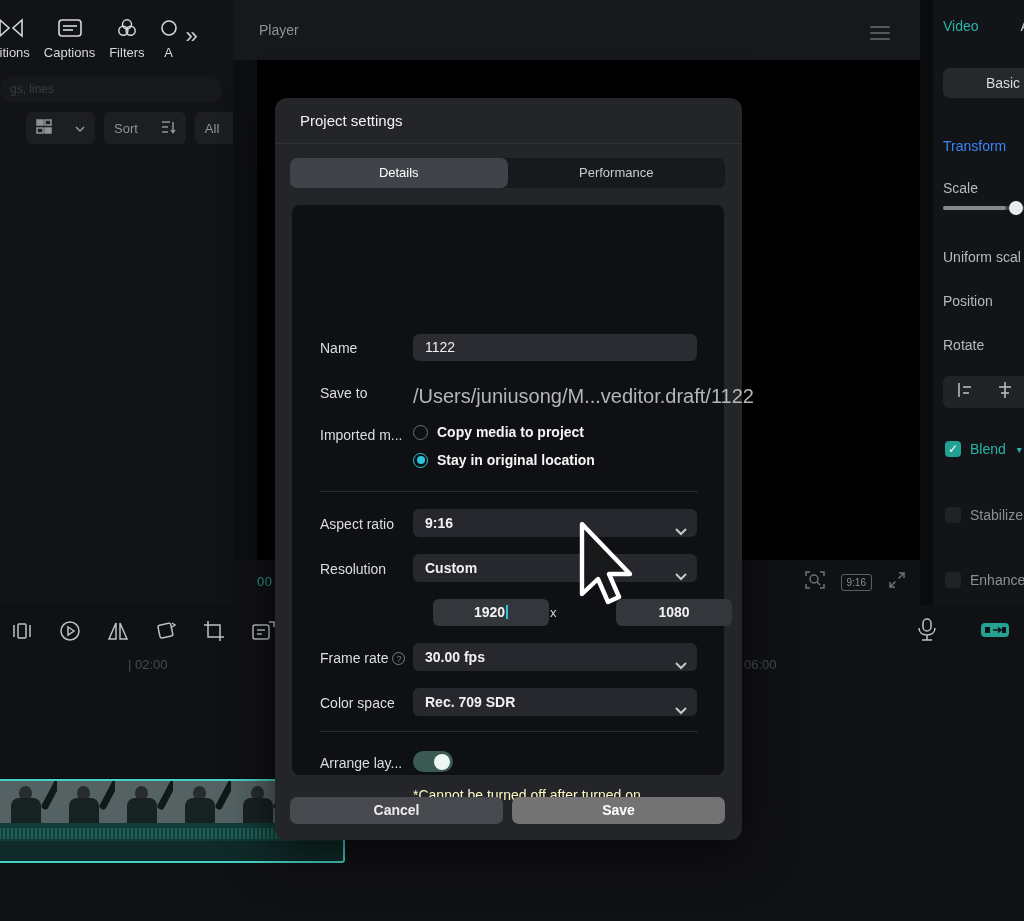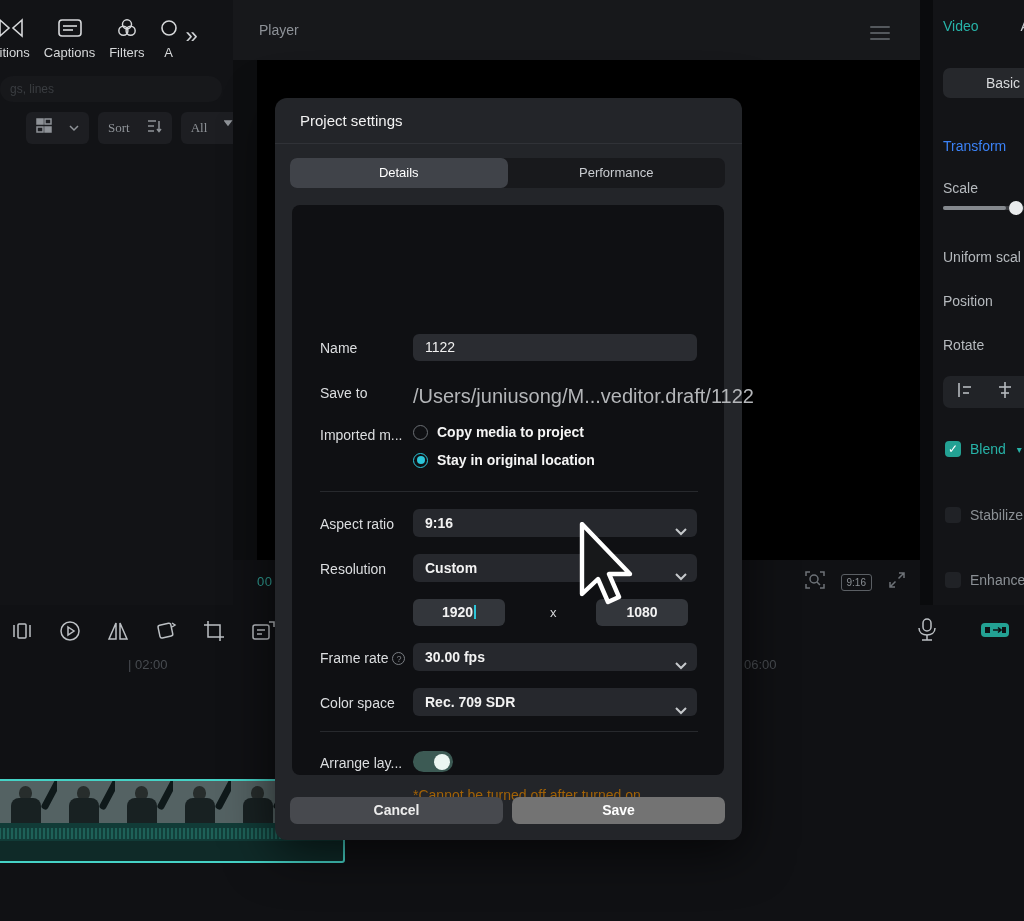--- a/index.html
+++ b/index.html
@@ -9,22 +9,22 @@
 
   
   #left-panel { left:0; top:0; width:233px; height:605px; background:#121316; }
   .lp-tabs { position:absolute; left:0; top:6px; width:233px; height:54px; display:flex; align-items:flex-end; }
   .lp-tab { display:flex; flex-direction:column; align-items:center; gap:4px; color:#d6d8da; font-size:13px; padding:0 7px; }
   .lp-tab svg { stroke:#d6d8da; fill:none; stroke-width:1.6; }
   .dbl-chev { color:#cfd2d5; font-size:22px; line-height:20px; padding-bottom:14px; }
   .lp-search { position:absolute; left:0; top:76px; width:222px; height:26px; background:#17181b;
     border-radius:13px; color:#3a3d41; font-size:12px; line-height:26px; padding-left:10px; }
   .lp-controls { position:absolute; left:26px; top:112px; width:200px; height:32px; display:flex; gap:9px; }
-  .lp-btn { background:#1d1e22; border-radius:6px; height:32px; display:flex; align-items:center; gap:17px;
-    padding:0 10px; color:#8f9398; font-size:13px;font-family:Liberation Serif, serif; }
+  .lp-btn { background:#1d1e22; border-radius:6px; height:32px; display:flex; align-items:center; gap:23px;
+    padding:0 10px; color:#8f9398; font-size:13px; }
   .lp-btn svg { stroke:#8f9398; fill:none; stroke-width:1.5; }
 
   
   #player-panel { left:233px; top:0; width:687px; height:605px; background:#0d0e10; }
   .player-header { position:absolute; left:0; top:0; width:100%; height:60px; background:#17181b; }
   .player-title { position:absolute; left:26px; top:22px; color:#8e9298; font-size:14px; }
   .hamburger { position:absolute; right:30px; top:22px; width:20px; }
   .hamburger div { height:2px; background:#54585d; margin:4px 0; border-radius:1px; }
   .video-area { position:absolute; left:24px; top:60px; right:0; bottom:45px; background:#000; }
   .player-footer { position:absolute; left:0; bottom:0; width:100%; height:45px; background:#101114; }
@@ -92,29 +92,29 @@
   .radio { width:15px; height:15px; border-radius:50%; border:1.5px solid #6a6e73; }
   .radio.sel { border-color:#2cc5d8; position:relative; }
   .radio.sel::after { content:""; position:absolute; left:2.5px; top:2.5px; width:8px; height:8px;
     border-radius:50%; background:#2cc5d8; }
   .radio-label { color:#f5f5f5; font-size:14px; font-weight:bold; }
   .divider { position:absolute; left:28px; width:378px; height:1px; background:#27292d; }
   .select { position:absolute; left:121px; width:284px; height:28px; background:#26282d; border-radius:6px;
     color:#f2f2f2; font-size:14px; font-weight:bold; line-height:28px; padding-left:12px; }
   .select .chev { position:absolute; right:10px; top:8px; }
   .chev svg { stroke:#c6c9cc; fill:none; stroke-width:2; }
-  .size-input { position:absolute; width:92px; height:27px; background:#33363b; border-radius:6px;
-    color:#f2f2f2; font-size:14px; font-weight:bold; text-align:center; line-height:27px; }
+  .size-input { position:absolute; width:116px; height:27px; background:#33363b; border-radius:6px;
+    color:#f2f2f2; font-size:14px; font-weight:bold; text-align:center; line-height:27px;margin-left:20px; }
   .caret-bar { display:inline-block; width:2px; height:14px; background:#2cc5d8; vertical-align:-2px; margin-left:1px; }
   .x-sep { position:absolute; color:#d7d9db; font-size:13px; }
   .info-circle { display:inline-block; width:13px; height:13px; border:1px solid #7a7e83; border-radius:50%;
     color:#7a7e83; font-size:9px; text-align:center; line-height:12px; margin-left:4px; vertical-align:1px; }
   .toggle { position:absolute; left:121px; width:40px; height:21px; background:#3c5a54; border-radius:11px; }
   .toggle .knob { position:absolute; right:3px; top:2.5px; width:16px; height:16px; background:#ecf6f2; border-radius:50%; }
-  .warning { position:absolute; left:121px; color:#a16207; font-size:14px; }
+  .warning { position:absolute; left:121px; color:#fef9c3; font-size:14px; }
   .modal-footer-btn { position:absolute; top:699px; width:213px; height:27px; border-radius:7px;
     text-align:center; line-height:27px; font-size:14px; font-weight:bold; }
   .btn-cancel { left:15px; background:#47494e; color:#ececec; }
   .btn-save { left:237px; background:#737373; color:#ffffff; }
 
   #cursor { left:578px; top:522px; width:62px; height:102px; z-index:99; }
 </style>
 </head>
 <body>
 

